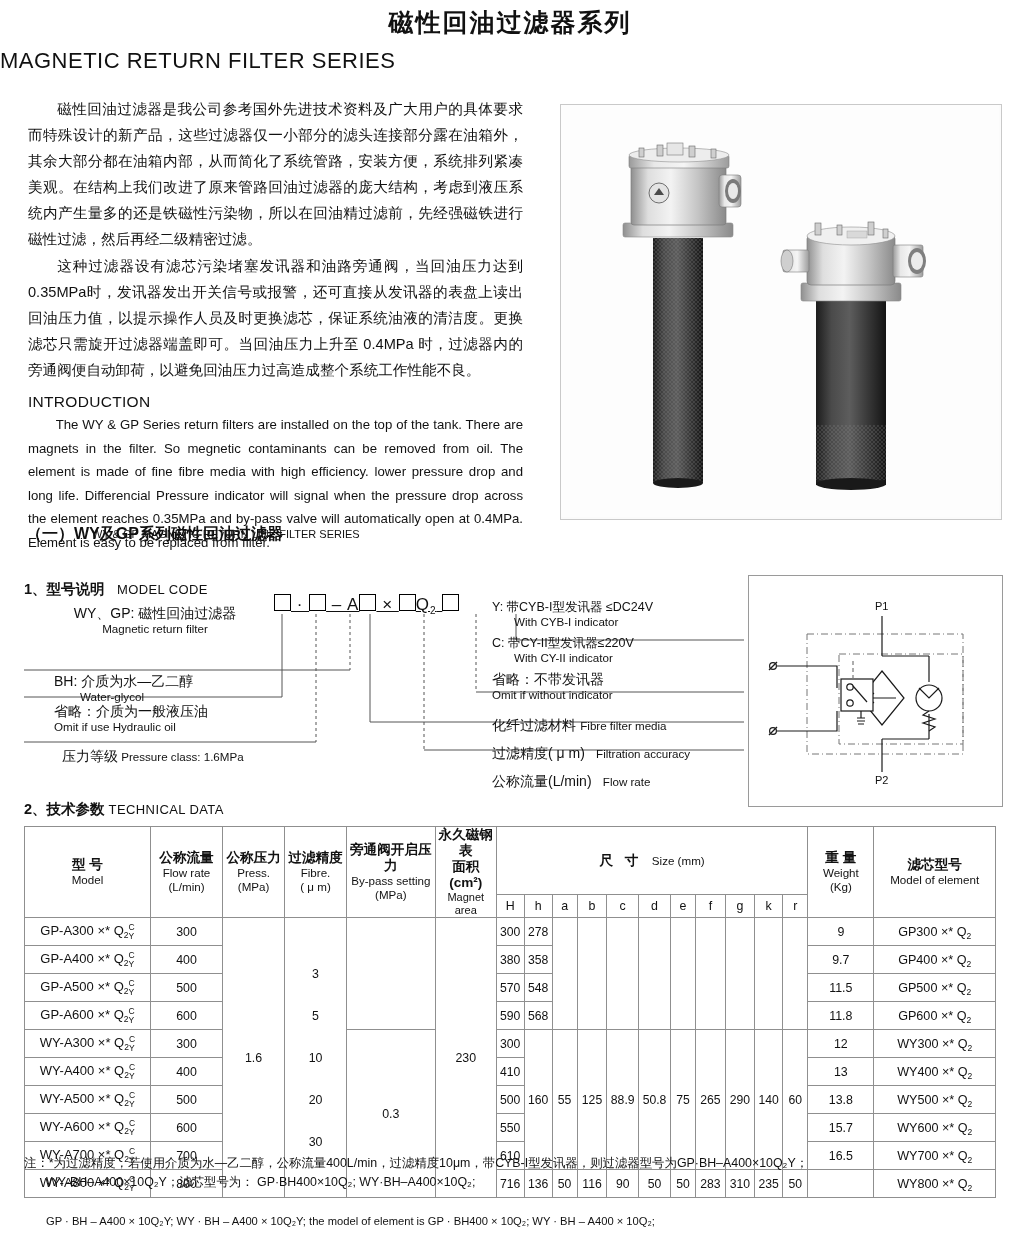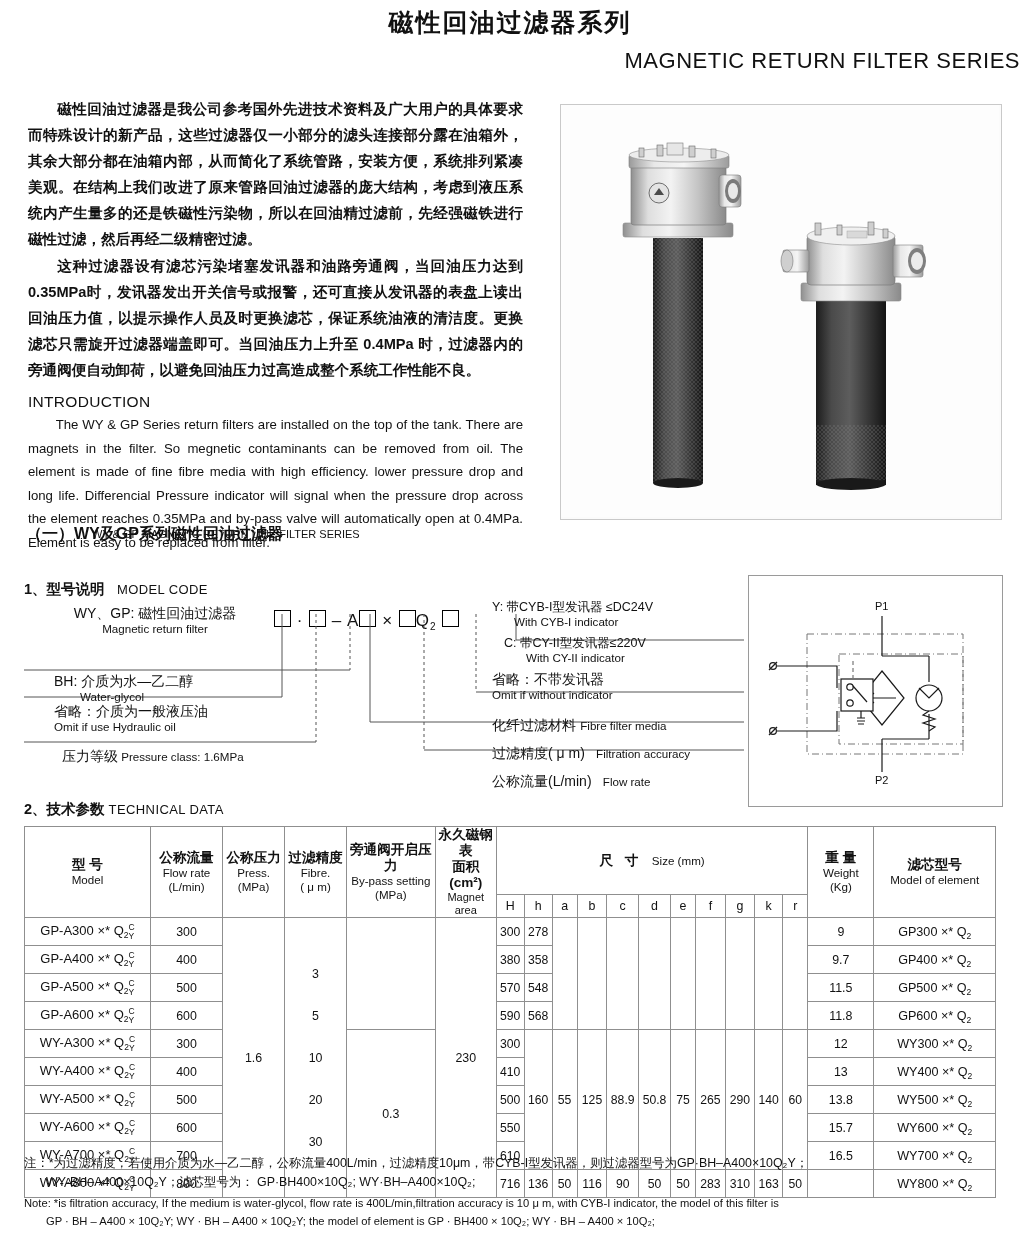--- a/index.html
+++ b/index.html
@@ -6,49 +6,49 @@
   body{
     width:1020px;height:1234px;position:relative;
     font-family:"Liberation Sans","DejaVu Sans",sans-serif;
     color:#111; overflow:hidden;
   }
   .pg{position:absolute;left:0;top:0;width:1020px;height:1234px;}
 
   
   .title-cn{position:absolute;left:0;top:6px;width:1020px;text-align:center;
     font-size:25px;letter-spacing:2px;font-weight:600;}
-  .title-en{position:absolute;left:0;top:48px;width:1020px;text-align:right;
+  .title-en{position:absolute;left:0;top:48px;width:1020px;text-align:left;
     font-size:22px;letter-spacing:.5px;}
 
   
   .col-left{position:absolute;left:28px;top:96px;width:495px;}
   .p-cn{font-size:14.6px;line-height:26px;text-align:justify;margin:0 0 1px 0;
         text-justify:inter-ideograph;}
-  .p-cn.ind{text-indent:2em;font-weight:bold;}
+  .p-cn.ind{text-indent:2em;}
   .h-intro{font-size:15.5px;margin:10px 0 2px 0;letter-spacing:.3px;}
   .p-en{font-size:13.2px;line-height:23.5px;text-align:justify;margin:0;}
   .p-en.ind{text-indent:2.1em;}
 
   
   .photo{position:absolute;left:560px;top:104px;width:440px;height:414px;
          border:1px solid #c9c9c9;background:#fbfbfb;overflow:hidden;}
   .photo svg{display:block;}
 
   
   .sec1-cn{position:absolute;left:26px;top:524px;font-size:16px;font-weight:600;}
   .sec1-en{position:absolute;left:92px;top:528px;font-size:11px;}
   .sec2-cn{position:absolute;left:24px;top:580px;font-size:14.5px;font-weight:600;}
   .sec2-en{position:absolute;left:117px;top:582px;font-size:13px;letter-spacing:.4px;}
   .sec3{position:absolute;left:24px;top:800px;font-size:14.5px;font-weight:600;}
   .sec3 .en{font-size:13px;font-weight:400;letter-spacing:.4px;}
 
   
   .mc{position:absolute;left:24px;top:592px;width:720px;height:200px;}
   .mc svg{position:absolute;left:0;top:0;}
-  .mc .code{position:absolute;left:250px;top:18px;font-size:17px;letter-spacing:1px;}
+  .mc .code{position:absolute;left:250px;top:2px;font-size:17px;letter-spacing:1px;text-decoration:underline;}
   .mc .code .bx{display:inline-block;width:15px;height:15px;border:1.3px solid #000;
      vertical-align:-1px;}
   .mc .sub{font-size:10px;vertical-align:-4px;}
 
   .lbl{position:absolute;font-size:11.6px;line-height:14.5px;}
   .lbl .cn{font-size:14px;}
   .lbl .cn-sm{font-size:12.5px;}
   .lbl .en{font-size:11.6px;}
 
   
@@ -213,21 +213,21 @@
 
     <div class="lbl" style="left:38px;top:157px;">
       <span class="cn">压力等级</span>
       <span class="en">Pressure class: 1.6MPa</span>
     </div>
 
     <div class="lbl" style="left:468px;top:8px;">
       <span class="cn-sm">Y: 带CYB-I型发讯器 ≤DC24V</span><br>
       <span class="en" style="margin-left:22px;">With CYB-I indicator</span>
     </div>
-    <div class="lbl" style="left:468px;top:44px;margin-left:12px;">
+    <div class="lbl" style="left:468px;top:44px;">
       <span class="cn-sm">C: 带CY-II型发讯器≤220V</span><br>
       <span class="en" style="margin-left:22px;">With CY-II indicator</span>
     </div>
     <div class="lbl" style="left:468px;top:80px;">
       <span class="cn">省略：不带发讯器</span><br>
       <span class="en">Omit if without indicator</span>
     </div>
     <div class="lbl" style="left:468px;top:126px;">
       <span class="cn">化纤过滤材料</span>
       <span class="en" style="margin-left:1px;">Fibre filter media</span>
@@ -461,26 +461,25 @@
           <td>800</td>
           <td class="dim">716</td>
           <td class="dim">136</td>
           <td class="dim">50</td>
           <td class="dim">116</td>
           <td class="dim">90</td>
           <td class="dim">50</td>
           <td class="dim">50</td>
           <td class="dim">283</td>
           <td class="dim">310</td>
-          <td class="dim">163</td>
+          <td class="dim">235</td>
           <td class="dim">50</td>
           <td></td>
           <td class="elem">WY800 ×* Q<span class="sb">2</span></td>
         </tr>
       </tbody>
   </table>
 
   <div class="note" style="top:1154px;">注：*为过滤精度，若使用介质为水—乙二醇，公称流量400L/min，过滤精度10μm，带CYB-I型发讯器，则过滤器型号为GP·BH–A400×10Q₂Y；</div>
   <div class="note" style="top:1173px;left:46px;">WY·BH–A400×10Q₂Y；滤芯型号为： GP·BH400×10Q₂; WY·BH–A400×10Q₂;</div>
-  <div class="note note2" style="top:1194px;">Note: *is filtration accuracy, If the medium is water-glycol, flow rate is 400L/min,filtration accuracy is 10 μ m, with CYB-I indicator, the model of this  filter is</div>
   <div class="note note2" style="top:1212px;left:46px;">GP · BH – A400 × 10Q₂Y; WY · BH – A400 × 10Q₂Y; the model of element is GP · BH400 × 10Q₂;  WY · BH – A400 × 10Q₂;</div>
 
 </div>
 
 </body></html>

